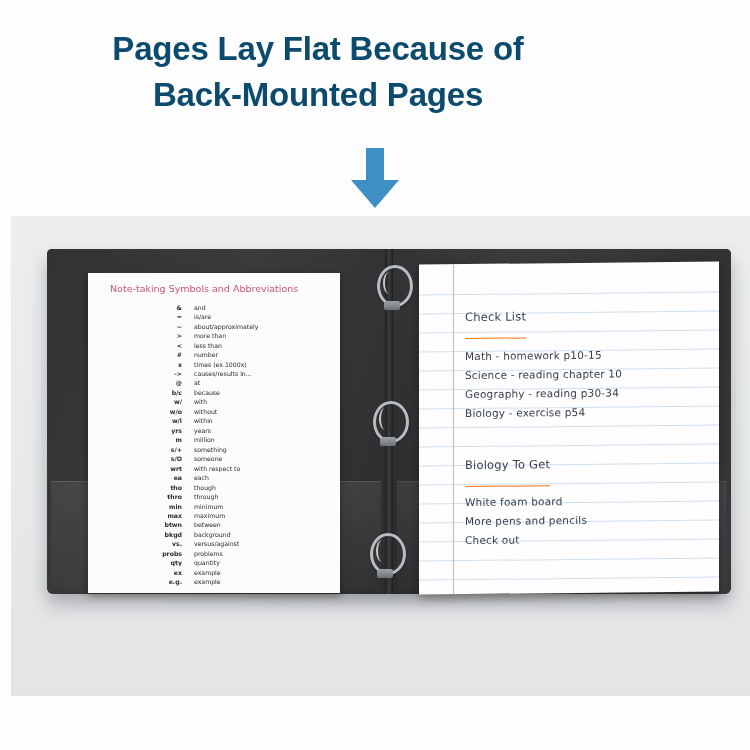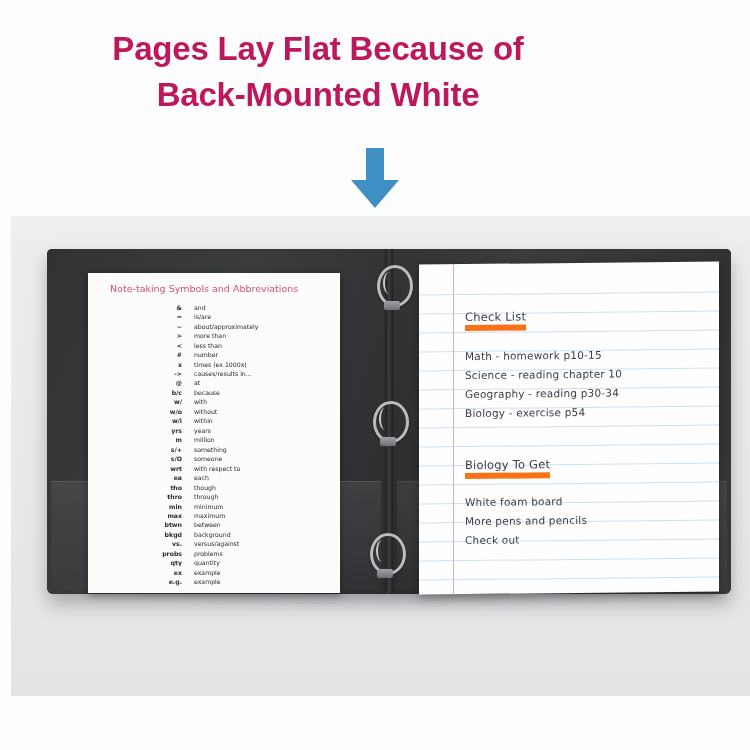--- a/index.html
+++ b/index.html
@@ -20,21 +20,21 @@
     background: #fdfdfd;
   }
 
   
   .headline {
     position: absolute;
     top: 26px;
     left: 0;
     width: 636px;
     text-align: center;
-    color: #be185d;
+    color: #0c4a6e;
     font-weight: bold;
     font-size: 33px;
     line-height: 46px;
     letter-spacing: -0.2px;
   }
   .headline .l2 { display: block; }
 
   
   .arrow-wrap {
     position: absolute;
@@ -189,22 +189,22 @@
     font-family: "DejaVu Sans", sans-serif;
     color: #3b3f49;
     font-size: 10.5px;
     white-space: nowrap;
     letter-spacing: 0.2px;
   }
   .hand.head {
     font-size: 11.5px;
   }
   .hand.underline {
-    border-bottom: 6px solid #f97316;
-    padding-bottom: 1px;
+    border-bottom: 1px solid #f97316;
+    padding-bottom: 14px;
   }
 
   
   .ring {
     position: absolute;
     width: 30px;
     height: 36px;
     border: 3.5px solid #b9bcc0;
     border-radius: 50%;
     background: transparent;
@@ -226,21 +226,21 @@
     border-radius: 2px;
   }
 </style>
 </head>
 <body>
 
 <div class="stage">
 
   <div class="headline">
     <span>Pages Lay Flat Because of</span>
-    <span class="l2">Back-Mounted White</span>
+    <span class="l2">Back-Mounted Pages</span>
   </div>
 
   <div class="arrow-wrap">
     <svg width="60" height="62" viewBox="0 0 60 62">
       <polygon points="21,0 39,0 39,32 54,32 30,60 6,32 21,32" fill="#3f8fc4"></polygon>
     </svg>
   </div>
 
   <div class="photo">
     <div class="surface-shadow"></div>

